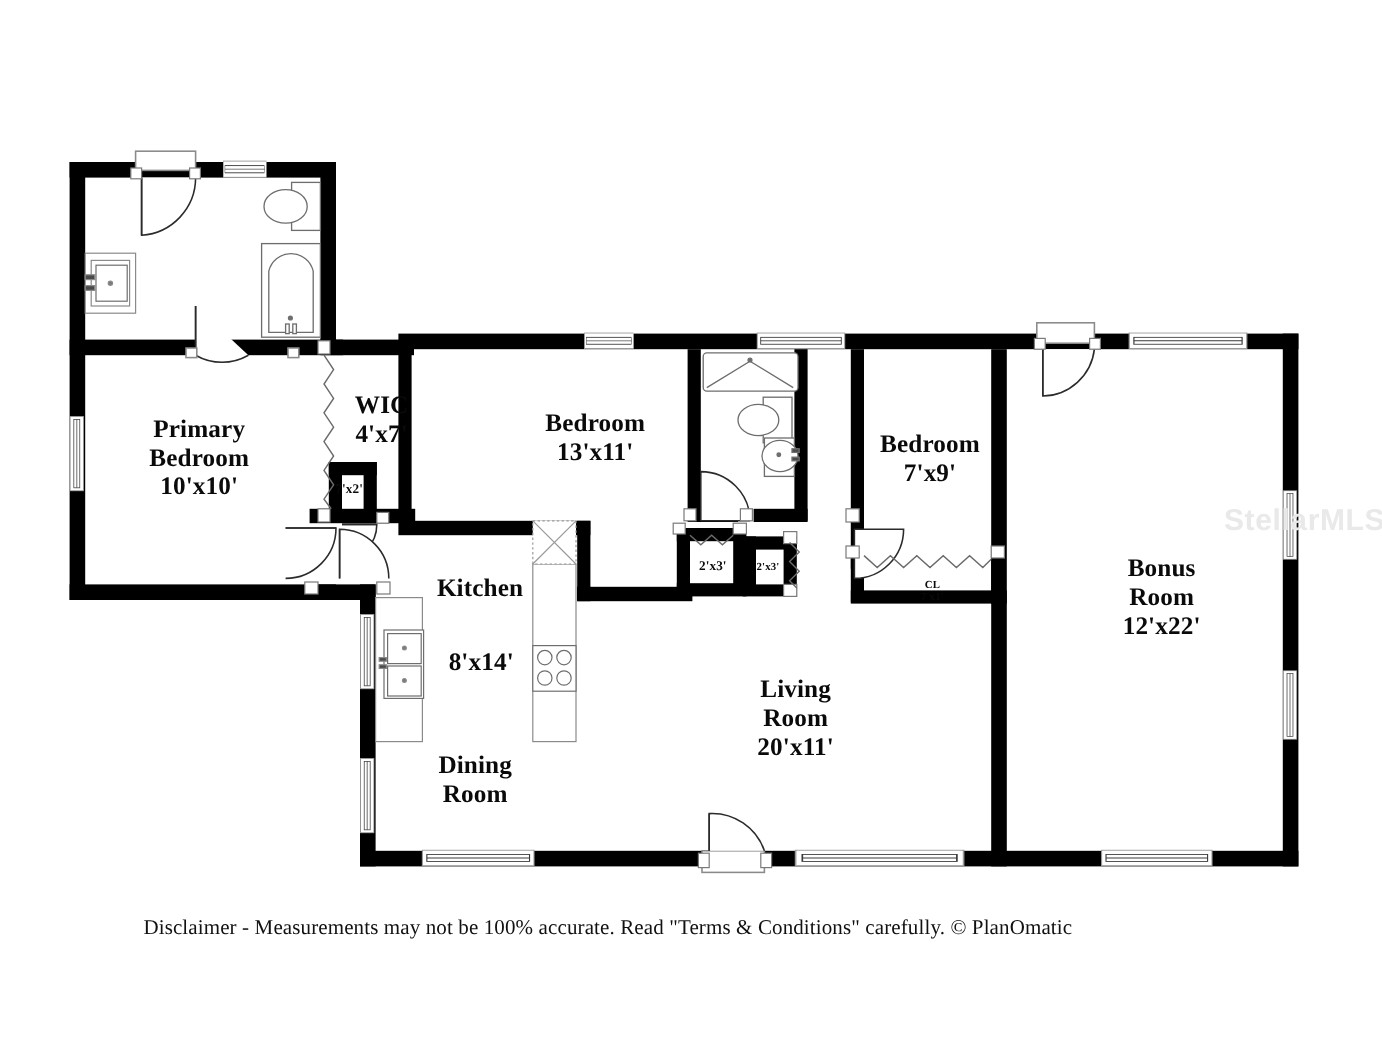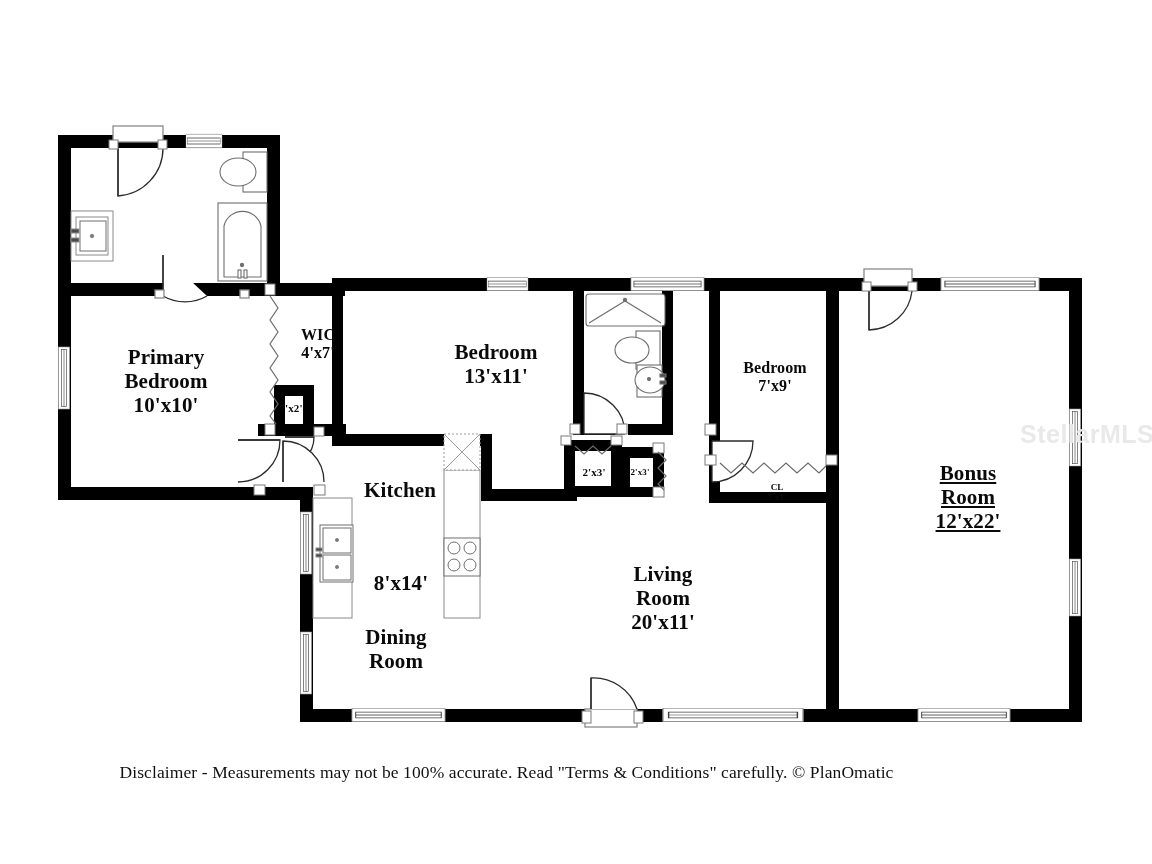--- a/index.html
+++ b/index.html
@@ -32,21 +32,21 @@
     text-align: center;
     font-family: "Liberation Serif", "DejaVu Serif", serif;
     font-weight: bold;
     color: #0a0a0a;
     line-height: 1.14;
     white-space: pre-line;
     letter-spacing: 0.1px;
     pointer-events: none;
   }
   .rl-big { font-size: 21px; }
-  .rl-mid { font-size: 16px; }
+  .rl-mid { font-size: 21px; }
   .rl-xs  { font-size: 11px; }
   .rl-xxs { font-size: 9px; }
 
   #watermark {
     position: absolute;
     left: 1020px;
     top: 420px;
     width: 170px;
     font-family: "Liberation Sans", sans-serif;
     font-size: 25px;
@@ -343,30 +343,30 @@
 
   <div class="room-label rl-xxs" style="left:737px; top:470px; width:80px;margin-top:12px;">CL
 7'x1'</div>
 
   <div class="room-label rl-xs" style="left:566px; top:466px; width:56px;">2'x3'</div>
 
   <div class="room-label rl-xxs" style="left:616px; top:467px; width:48px;">2'x3'</div>
 
   <div class="room-label rl-big" style="left:336px; top:479px; width:128px;">Kitchen</div>
 
-  <div class="room-label rl-big" style="left:340px; top:572px; width:122px;">8'x14'</div>
+  <div class="room-label rl-big" style="left:340px; top:540px; width:122px;">8'x14'</div>
 
   <div class="room-label rl-big" style="left:336px; top:626px; width:120px;">Dining
 Room</div>
 
   <div class="room-label rl-big" style="left:592px; top:563px; width:142px;">Living
 Room
 20'x11'</div>
 
-  <div class="room-label rl-big" style="left:897px; top:462px; width:142px;text-decoration:underline;">Bonus
+  <div class="room-label rl-big" style="left:897px; top:462px; width:142px;">Bonus
 Room
 12'x22'</div>
 
   <div id="watermark">StellarMLS</div>
 
   <div id="disclaimer">Disclaimer - Measurements may not be 100% accurate. Read "Terms &amp; Conditions" carefully. © PlanOmatic</div>
 
 </div>
 
 </body></html>

